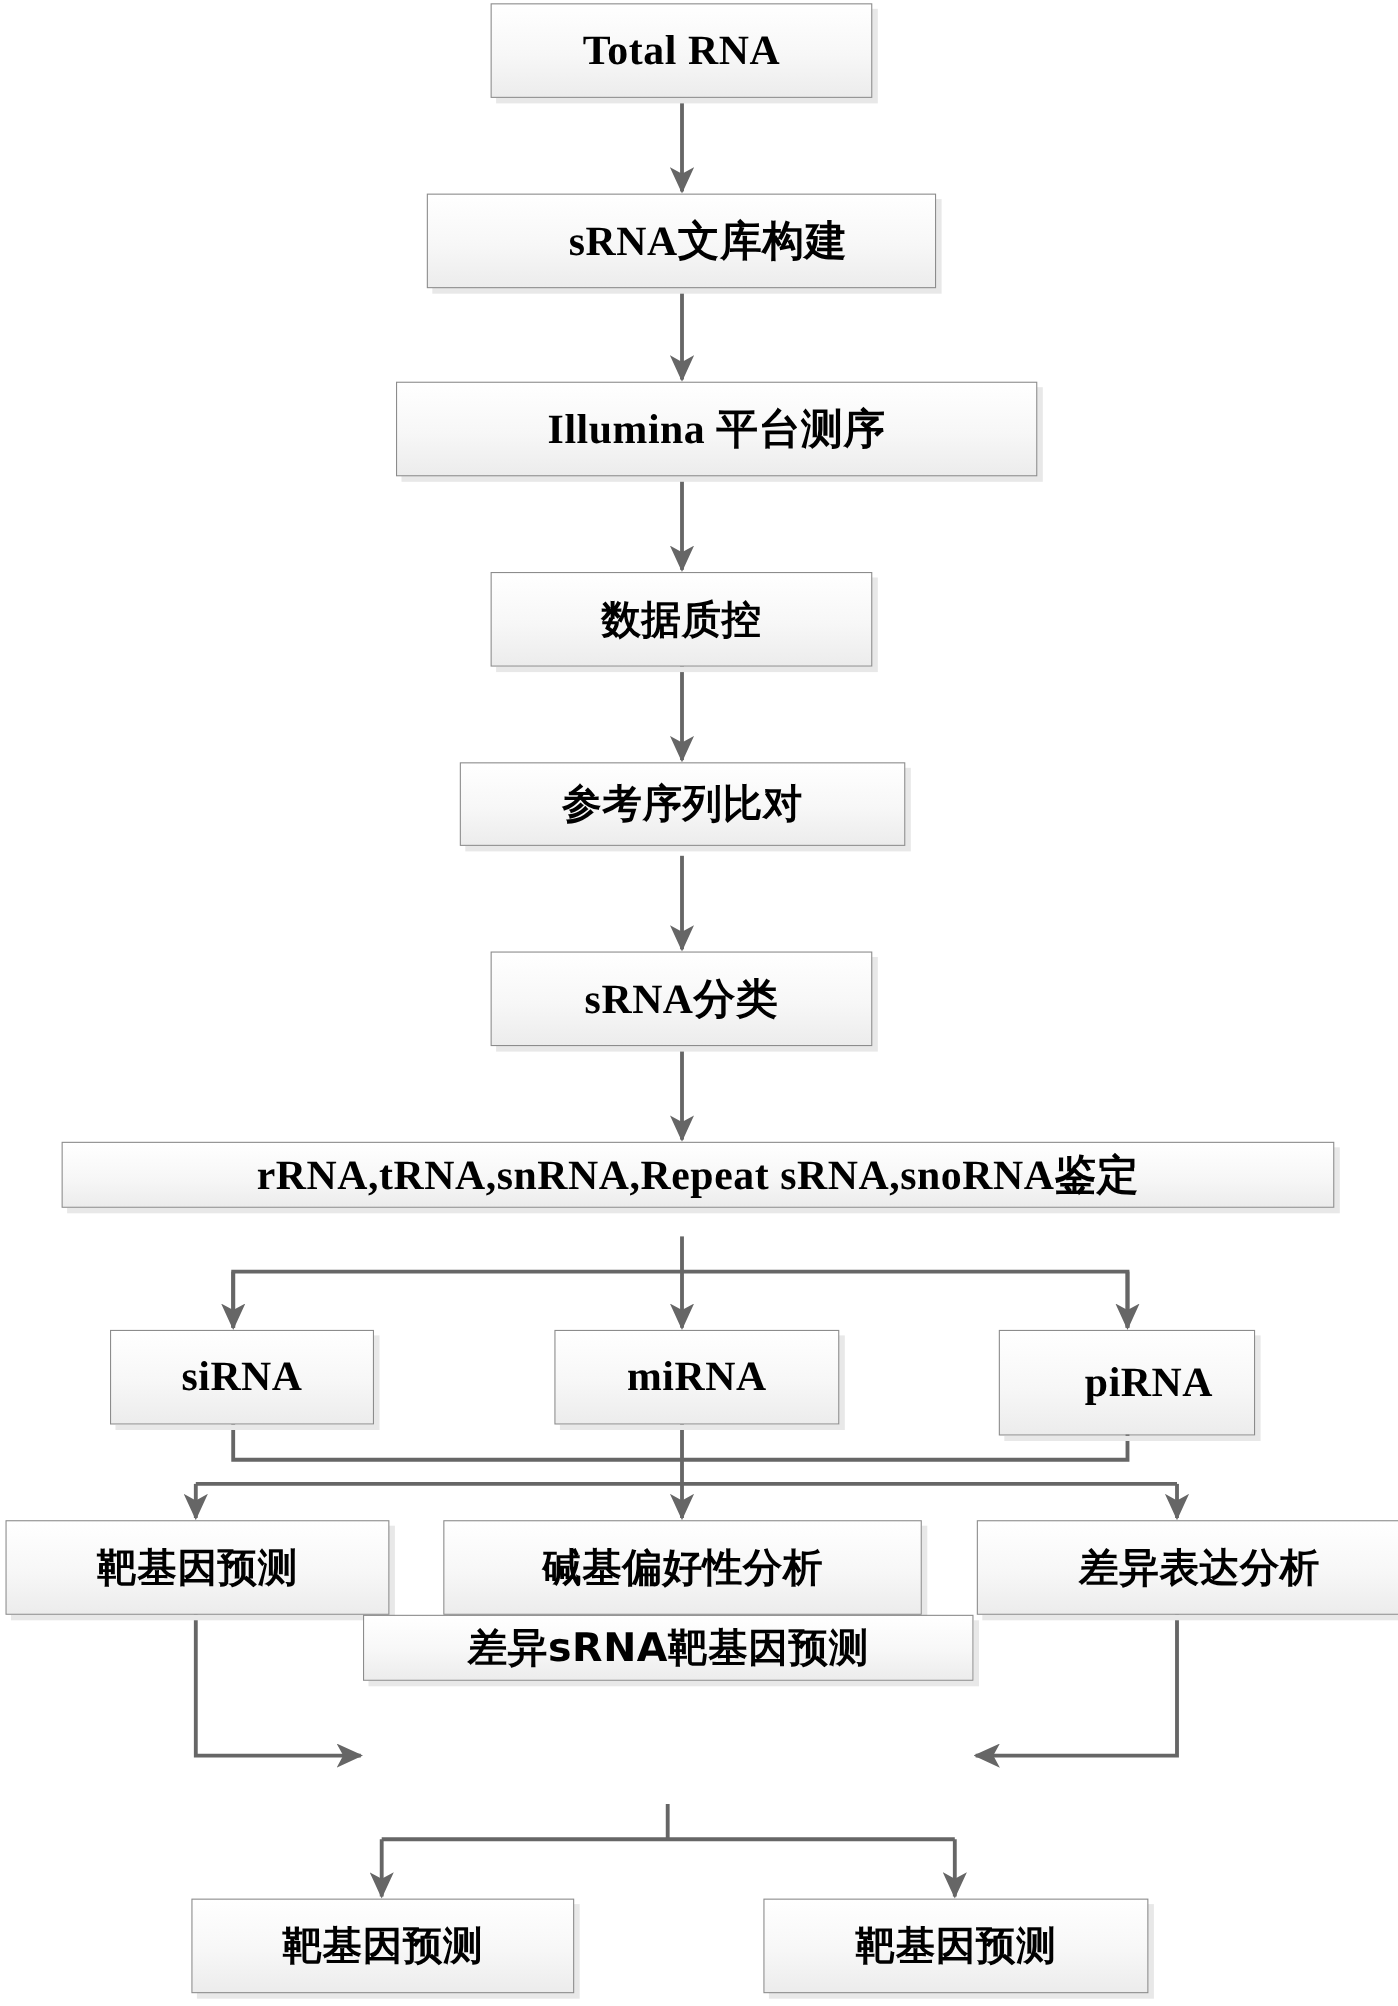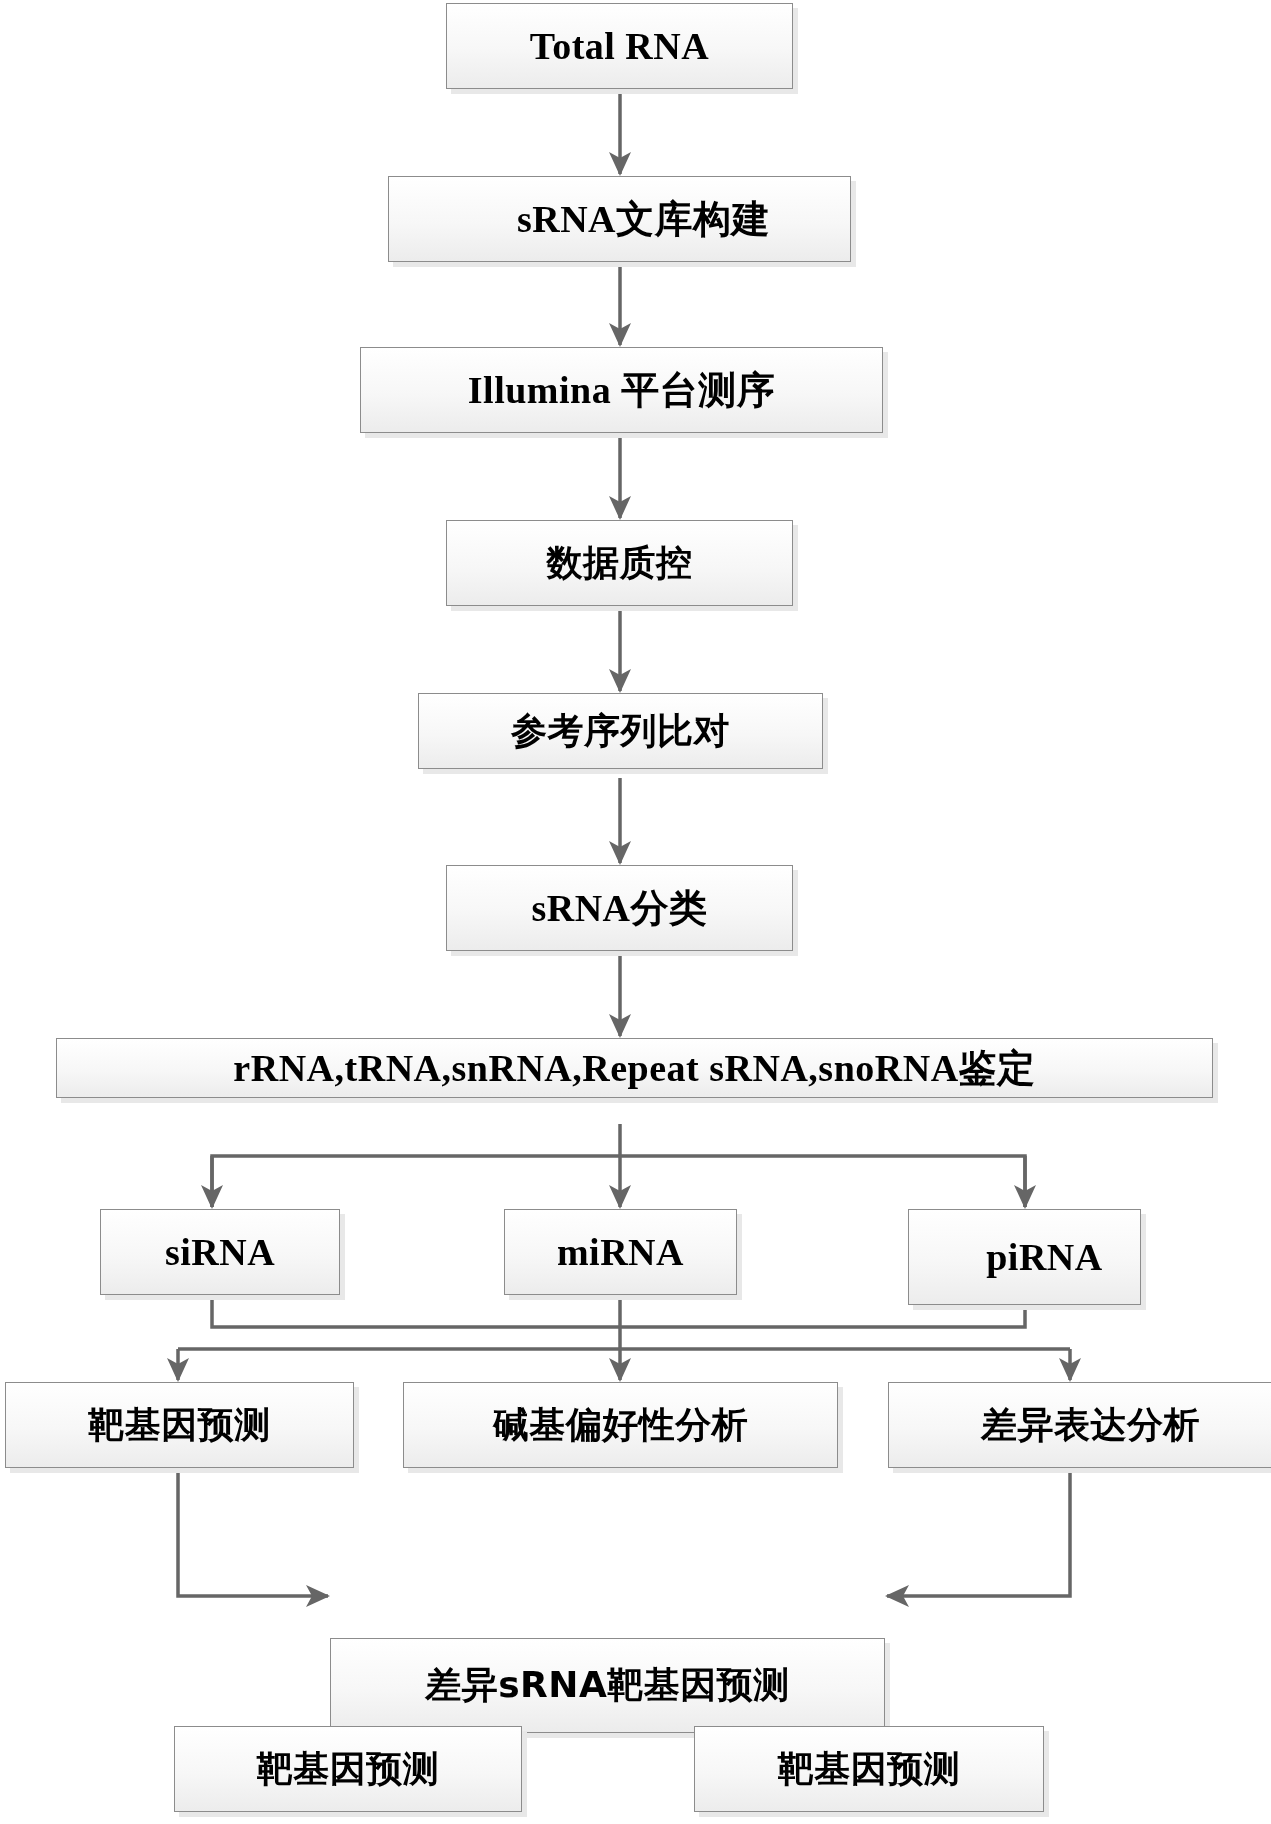--- a/index.html
+++ b/index.html
@@ -55,26 +55,26 @@
 
     <line x1="607" y1="1640" x2="607" y2="1672"></line>
     <line x1="347" y1="1672" x2="868" y2="1672"></line>
     <line x1="347" y1="1672" x2="347" y2="1724" marker-end="url(#arrB)"></line>
     <line x1="868" y1="1672" x2="868" y2="1724" marker-end="url(#arrB)"></line>
   </g>
 </svg>
 
 <div class="node" style="left:446px;top:3px;width:347px;height:86px;">Total RNA</div>
 <div class="node" style="left:388px;top:176px;width:463px;height:86px;padding-left:48px;">sRNA文库构建</div>
-<div class="node" style="left:360px;top:347px;width:523px;height:86px;">Illumina 平台测序</div>
+<div class="node" style="left:360px;top:347px;width:583px;height:86px;">Illumina 平台测序</div>
 <div class="node cjk" style="left:446px;top:520px;width:347px;height:86px;text-align:right;">数据质控</div>
 <div class="node cjk" style="left:418px;top:693px;width:405px;height:76px;">参考序列比对</div>
 <div class="node" style="left:446px;top:865px;width:347px;height:86px;">sRNA分类</div>
 <div class="node" style="left:56px;top:1038px;width:1157px;height:60px;">rRNA,tRNA,snRNA,Repeat sRNA,snoRNA鉴定</div>
 <div class="node" style="left:100px;top:1209px;width:240px;height:86px;">siRNA</div>
-<div class="node" style="left:504px;top:1209px;width:233px;height:86px;">miRNA</div>
+<div class="node" style="left:504px;top:1209px;width:259px;height:86px;">miRNA</div>
 <div class="node" style="left:908px;top:1209px;width:233px;height:96px;padding-left:40px;">piRNA</div>
 <div class="node cjk" style="left:5px;top:1382px;width:349px;height:86px;">靶基因预测</div>
 <div class="node cjk" style="left:403px;top:1382px;width:435px;height:86px;">碱基偏好性分析</div>
 <div class="node cjk" style="left:888px;top:1382px;width:405px;height:86px;text-align:center;">差异表达分析</div>
-<div class="node cjk" style="left:330px;top:1638px;width:555px;height:95px;">差异sRNA靶基因预测</div>
+<div class="node cjk" style="left:330px;top:1468px;width:555px;height:60px;">差异sRNA靶基因预测</div>
 <div class="node cjk" style="left:174px;top:1726px;width:348px;height:86px;">靶基因预测</div>
 <div class="node cjk" style="left:694px;top:1726px;width:350px;height:86px;">靶基因预测</div>
 
 </body></html>

